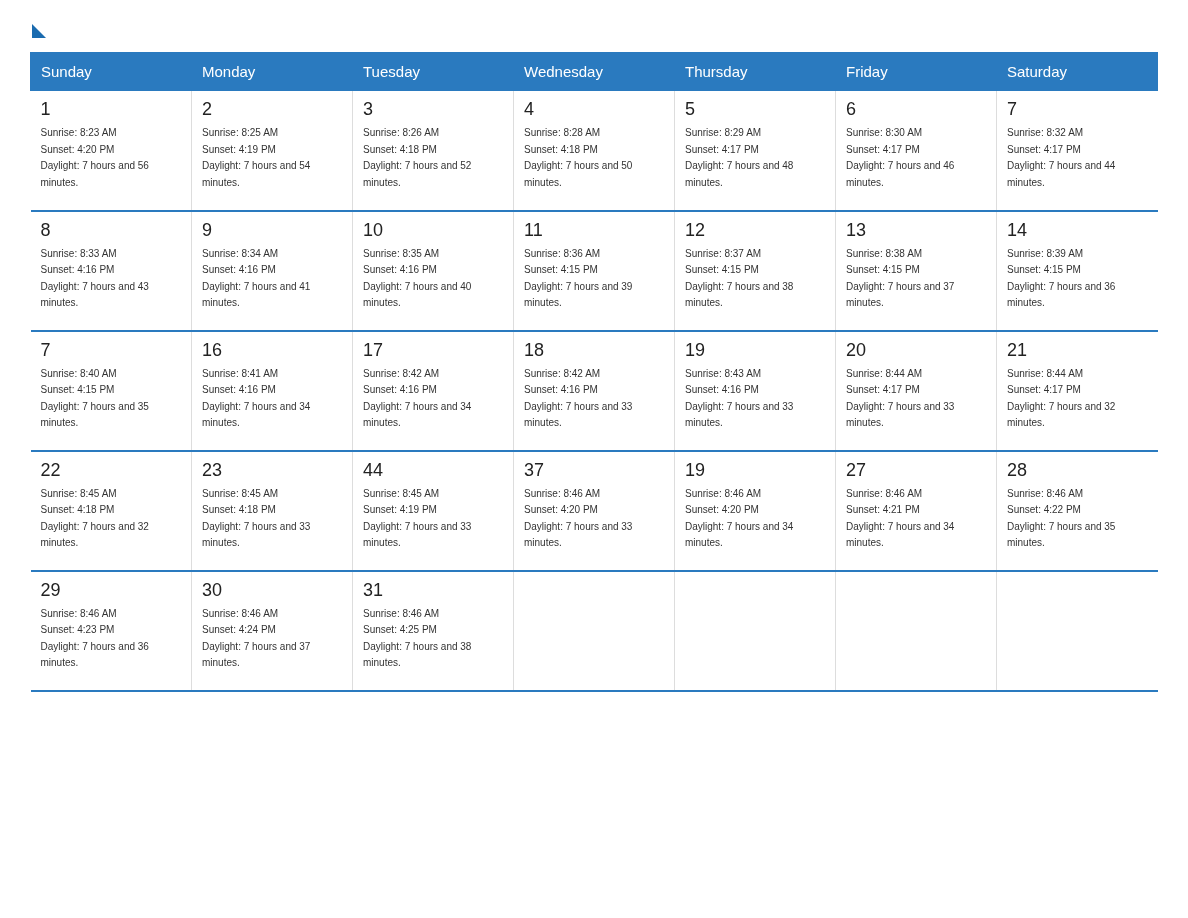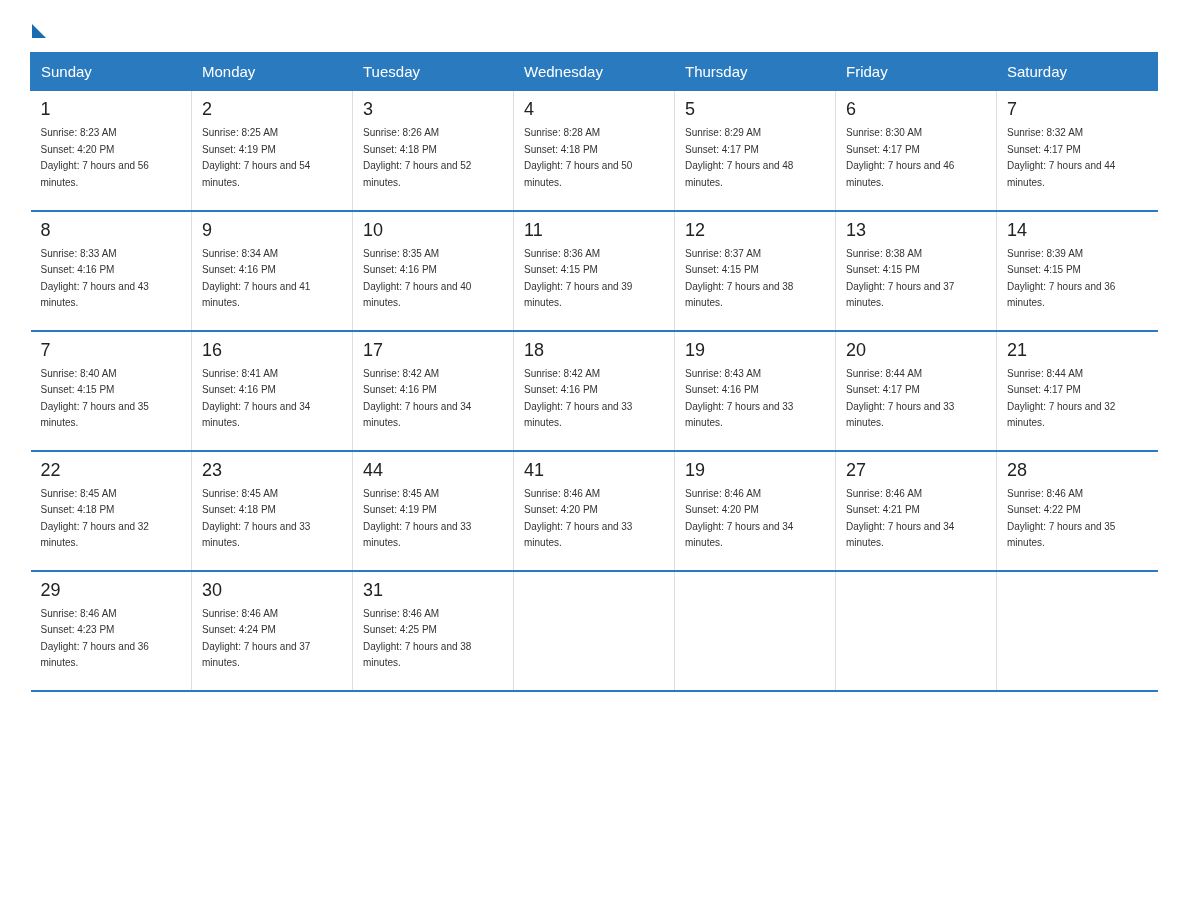--- a/index.html
+++ b/index.html
@@ -184,21 +184,21 @@
         <td><span class="day-number">21</span>
 <span class="day-info">Sunrise: 8:44 AM<br>Sunset: 4:17 PM<br>Daylight: 7 hours and 32 minutes.</span></td>
       </tr>
       <tr>
         <td><span class="day-number">22</span>
 <span class="day-info">Sunrise: 8:45 AM<br>Sunset: 4:18 PM<br>Daylight: 7 hours and 32 minutes.</span></td>
         <td><span class="day-number">23</span>
 <span class="day-info">Sunrise: 8:45 AM<br>Sunset: 4:18 PM<br>Daylight: 7 hours and 33 minutes.</span></td>
         <td><span class="day-number">44</span>
 <span class="day-info">Sunrise: 8:45 AM<br>Sunset: 4:19 PM<br>Daylight: 7 hours and 33 minutes.</span></td>
-        <td><span class="day-number">41</span>
+        <td><span class="day-number">37</span>
 <span class="day-info">Sunrise: 8:46 AM<br>Sunset: 4:20 PM<br>Daylight: 7 hours and 33 minutes.</span></td>
         <td><span class="day-number">19</span>
 <span class="day-info">Sunrise: 8:46 AM<br>Sunset: 4:20 PM<br>Daylight: 7 hours and 34 minutes.</span></td>
         <td><span class="day-number">27</span>
 <span class="day-info">Sunrise: 8:46 AM<br>Sunset: 4:21 PM<br>Daylight: 7 hours and 34 minutes.</span></td>
         <td><span class="day-number">28</span>
 <span class="day-info">Sunrise: 8:46 AM<br>Sunset: 4:22 PM<br>Daylight: 7 hours and 35 minutes.</span></td>
       </tr>
       <tr>
         <td><span class="day-number">29</span>

